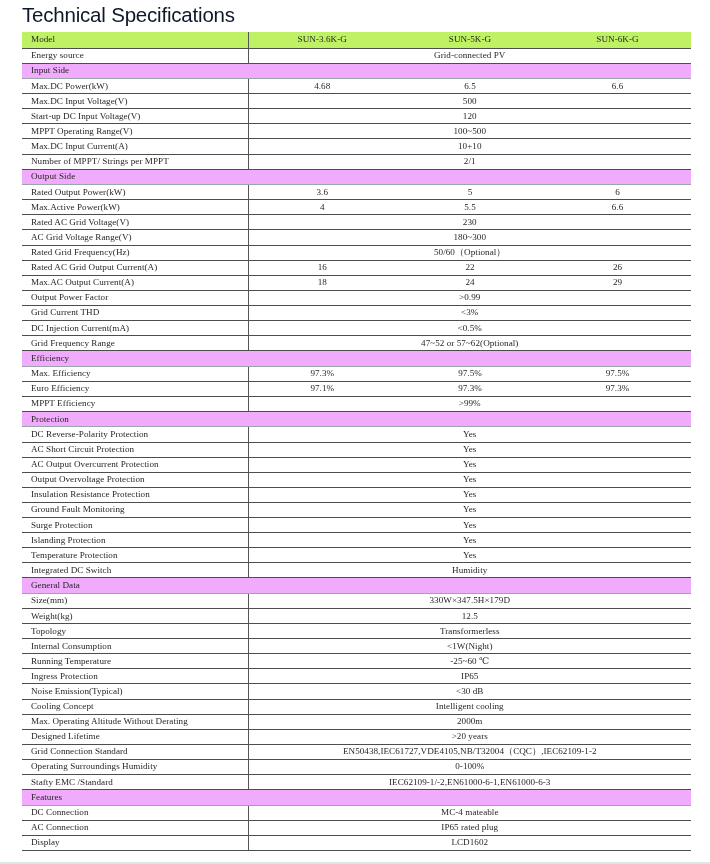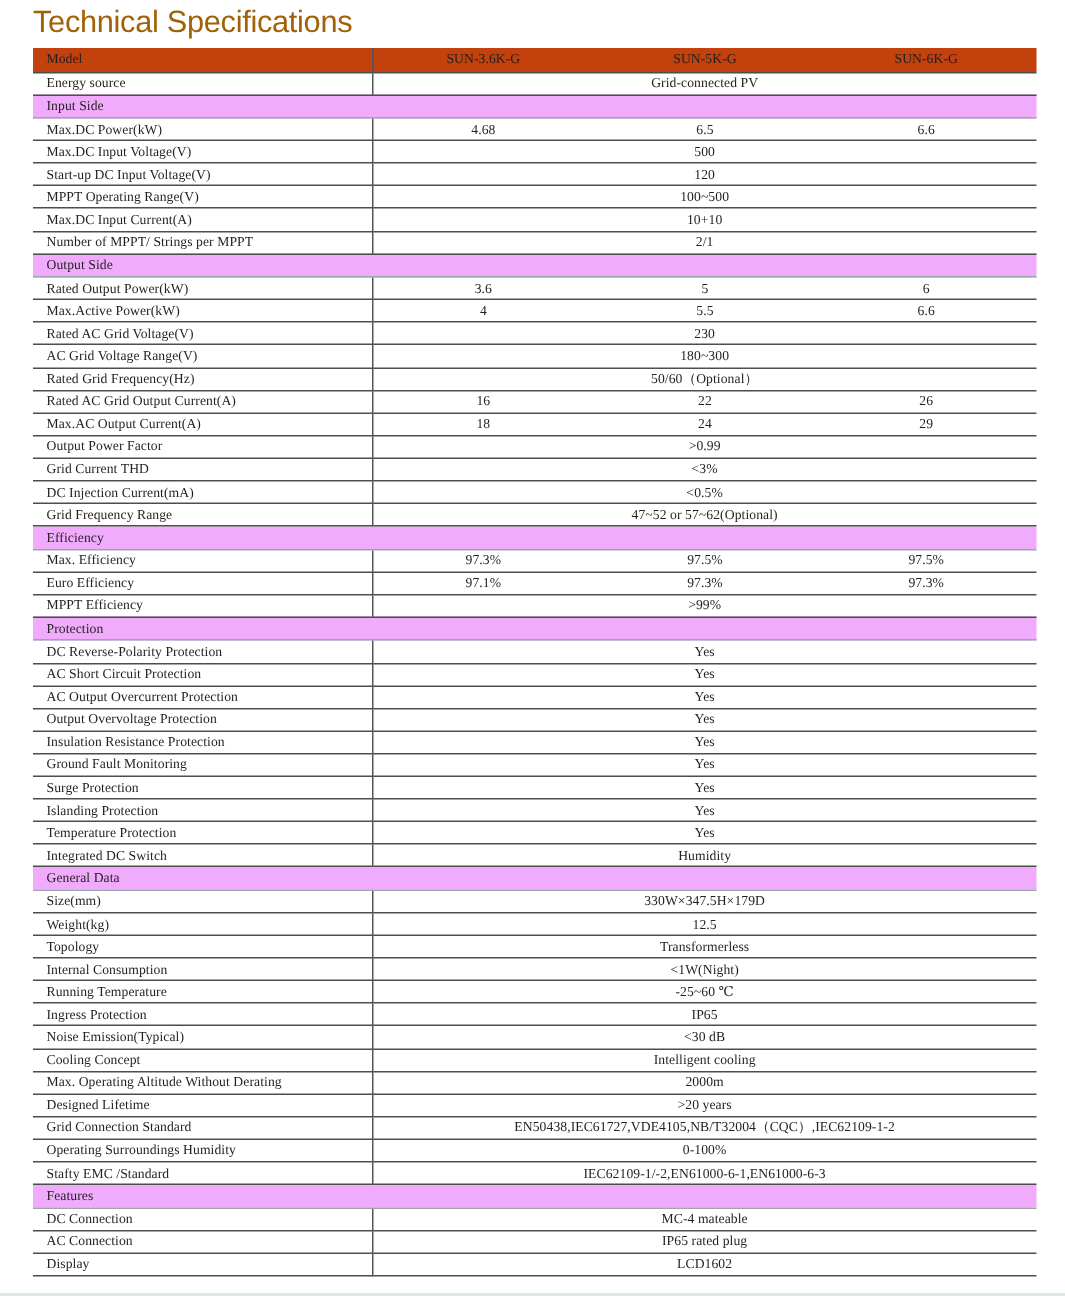--- a/index.html
+++ b/index.html
@@ -22,21 +22,21 @@
     background: #ffffff;
   }
   .page-title {
     position: absolute;
     left: 22px;
     top: 1px;
     font-family: "Liberation Sans", "DejaVu Sans", sans-serif;
     font-size: 20.5px;
     font-weight: 400;
     letter-spacing: -0.2px;
-    color: #a16207;
+    color: #0f172a;
     line-height: 28px;
     white-space: nowrap;
   }
   .spec-table {
     position: absolute;
     left: 22px;
     top: 32px;
     width: 669px;
     border-collapse: collapse;
     table-layout: fixed;
@@ -73,21 +73,21 @@
   
   tr.section td {
     background: #f0abfc;
     border-bottom: 1px solid #9aa7aa;
   }
   tr.section td.label { padding-left: 9px; }
   tr.section { height: 15.5px; }
 
   
   tr.model-row td {
-    background: #c2410c;
+    background: #bef264;
     border-bottom: 1px solid #4d4d4d;
   }
   tr.model-row { height: 16px; }
 
   .bottom-rule {
     position: absolute;
     left: 0;
     top: 862px;
     width: 710px;
     height: 2px;

